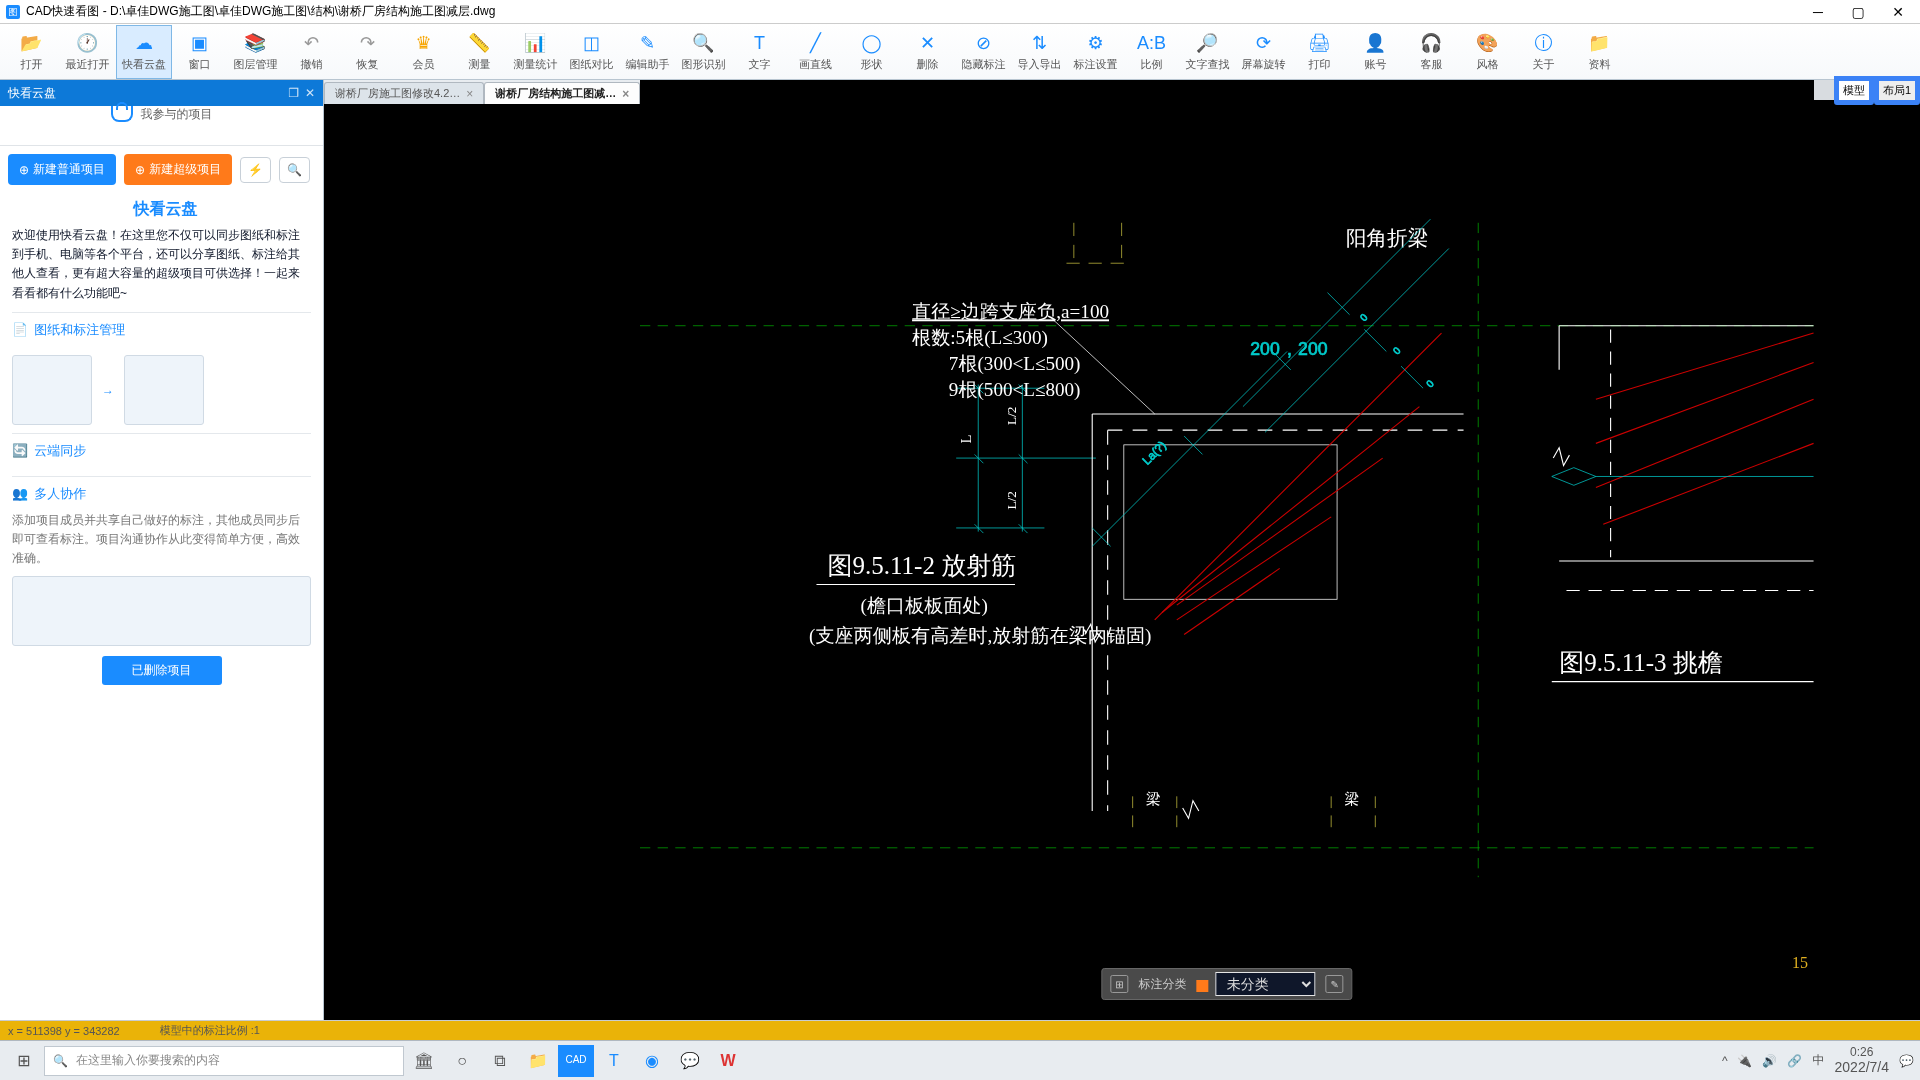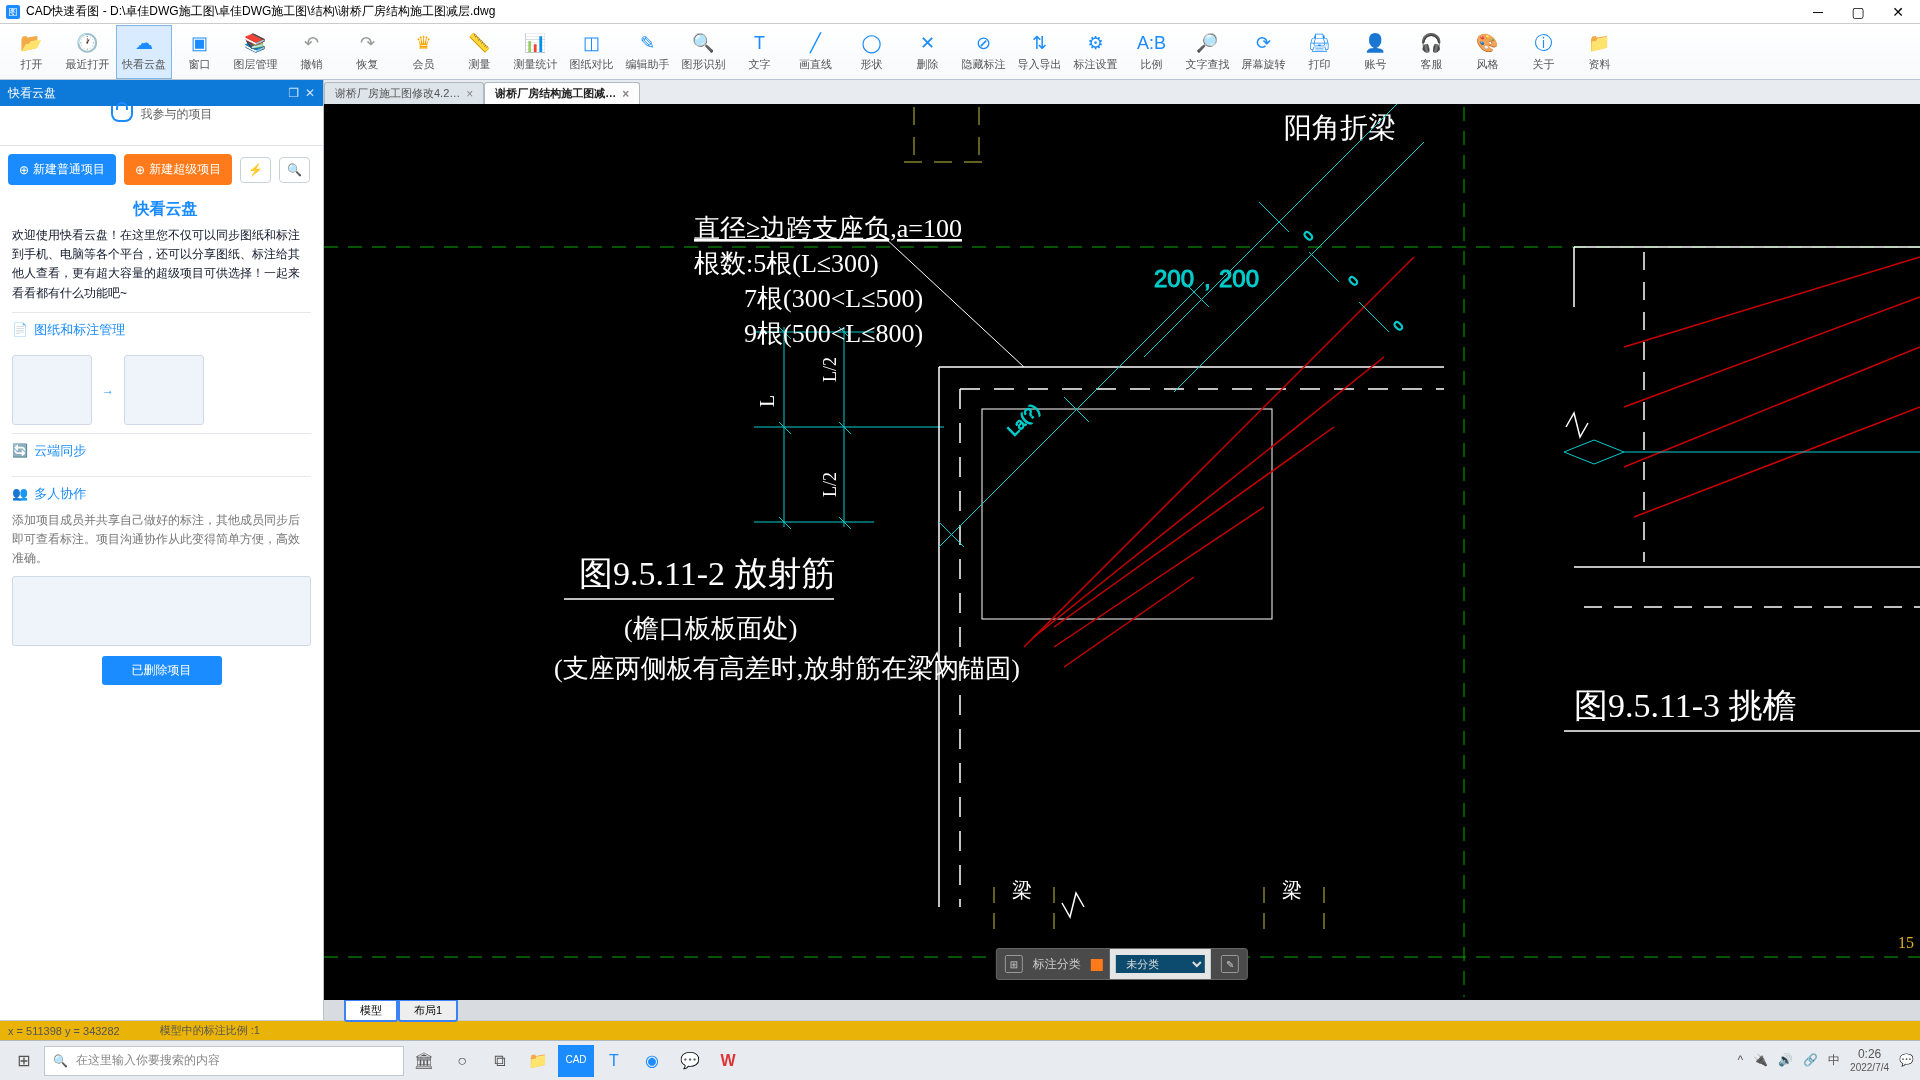--- a/index.html
+++ b/index.html
@@ -35,33 +35,33 @@
 .card-txt{color:#0f172a;line-height:1.6;margin-bottom:9px}
 .sect-title{display:flex;align-items:center;gap:6px;color:#1a8cff;font-size:13px;padding:8px 0;border-top:1px solid #e4e8ec;margin-top:8px}
 .sect-body{color:#777;line-height:1.6;margin-bottom:8px}
 .imgrow{display:flex;align-items:center;gap:10px;margin:8px 0}
 .fakew{width:80px;height:70px;background:#eef4fa;border:1px solid #d0dae4;border-radius:3px}
 .arrow{color:#1a8cff}
 .del-btn{background:#1a8cff;color:#fff;padding:6px 30px;border-radius:3px;cursor:pointer;margin:10px auto;display:block;width:fit-content}
 .side-foot{padding:6px 10px;border-top:1px solid #e0e4e8}
 .chk{display:flex;align-items:center;gap:4px;color:#555}
 .hint{color:#999;text-align:center;margin-top:4px}
-.canvas-area{flex:1;display:flex;flex-direction:column;background:#000;position:relative}
+.canvas-area{flex:1;display:flex;background:#000;position:relative}
 .tabs{height:24px;background:#e8ecf0;display:flex;align-items:flex-end}
 .tab{height:22px;padding:0 10px;display:flex;align-items:center;gap:6px;font-size:11px;border:1px solid #b0b8c0;border-bottom:none;border-radius:3px 3px 0 0;background:#dde4ea;color:#555;cursor:pointer}
 .tab.active{background:#fdfdfd;color:#222;font-weight:bold}
 .tab .x{color:#888;font-size:12px}
 .viewport{flex:1;position:relative;overflow:hidden;background:#000}
 .viewport svg{width:100%;height:100%}
 .anno-bar{position:absolute;bottom:20px;left:50%;transform:translateX(-50%);height:32px;background:#4a4a4a;border:1px solid #666;border-radius:3px;display:flex;align-items:center;padding:0 8px;gap:10px;color:#ccc}
-.anno-bar select{background:#0c4a6e;color:#ddd;border:6px solid #e5e5e5;padding:2px 30px 2px 6px;font-size:11px}
+.anno-bar select{background:#0f172a;color:#ddd;border:1px solid #e5e5e5;padding:2px 30px 2px 6px;font-size:14px}
 .anno-ico{width:18px;height:18px;border:1px solid #999;display:flex;align-items:center;justify-content:center;font-size:10px;border-radius:2px}
 .swatch{width:12px;height:12px;background:#ff7a1a;display:inline-block;vertical-align:middle;margin-right:4px}
 .model-tabs{height:20px;background:#d8dce0;display:flex;align-items:center;padding-left:20px}
-.mtab{padding:2px 14px;font-size:11px;border:2px solid #3b82f6;background:#eee;cursor:pointer;border-radius:0 0 3px 3px}
+.mtab{padding:2px 4px;font-size:11px;border:5px solid #3b82f6;background:#eee;cursor:pointer;border-radius:0 0 3px 3px}
 .mtab.active{background:#fff}
 .statusbar{height:20px;background:#eab308;border-top:1px solid #c8ccd0;display:flex;align-items:center;padding:0 8px;font-size:11px;color:#555;gap:40px}
 .taskbar{height:40px;background:#e8ecf0;border-top:1px solid #b0b8c0;display:flex;align-items:center;padding:0 6px;justify-content:space-between}
 .task-left{display:flex;align-items:center;gap:2px}
 .task-ico{width:36px;height:32px;display:flex;align-items:center;justify-content:center;font-size:16px;color:#555;cursor:pointer}
 .task-ico.active{background:#cfd8e0;border-bottom:2px solid #1a8cff}
 .search{width:360px;height:30px;background:#fff;border:1px solid #c0c8d0;display:flex;align-items:center;padding:0 8px;color:#888;gap:8px}
 .tray{display:flex;align-items:center;gap:10px;color:#555}
 .tray .clock{text-align:center;line-height:1.2}
 .cadtxt{fill:#fff;font-family:"KaiTi","STKaiti",serif}
@@ -417,17 +417,17 @@
     <div class="task-ico" style="color:#d33;font-weight:bold">W</div>
   </div>
   <div class="tray">
     <span>^</span>
     <span>🔌</span>
     <span>🔊</span>
     <span>🔗</span>
     <span>中</span>
     <div class="clock">
       <div>0:26</div>
-      <div style="font-size:10px">2022/7/4</div>
+      <div style="font-size:14px">2022/7/4</div>
     </div>
     <span>💬</span>
   </div>
 </div>
 
 </body></html>

